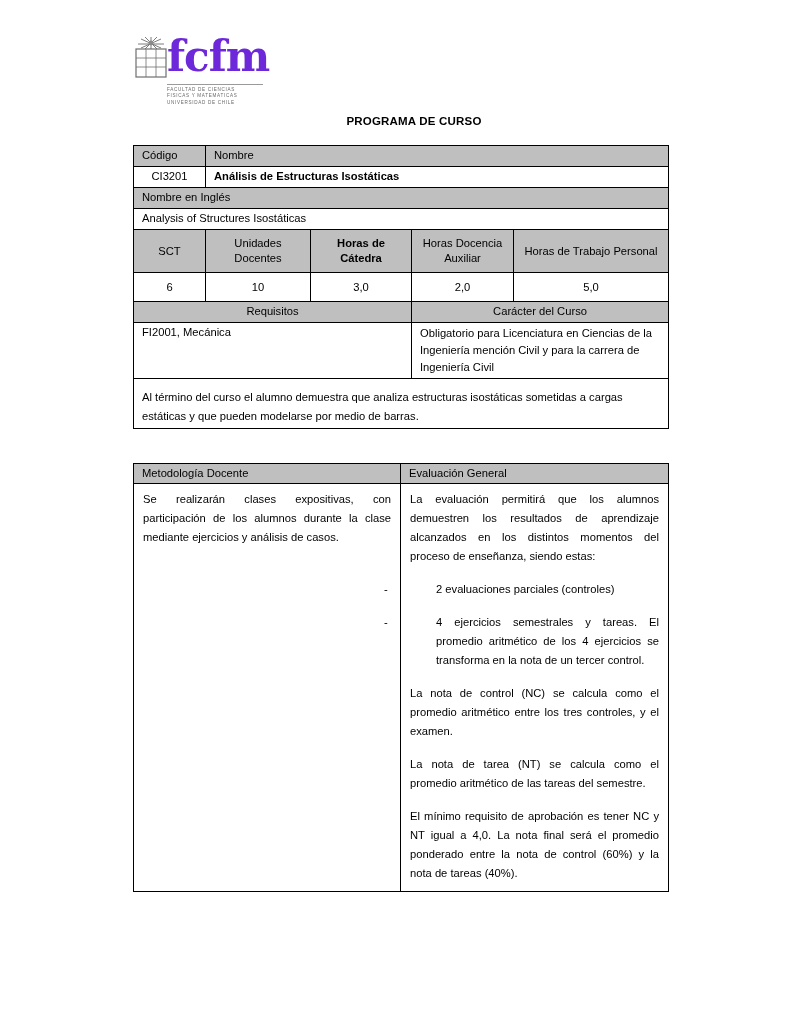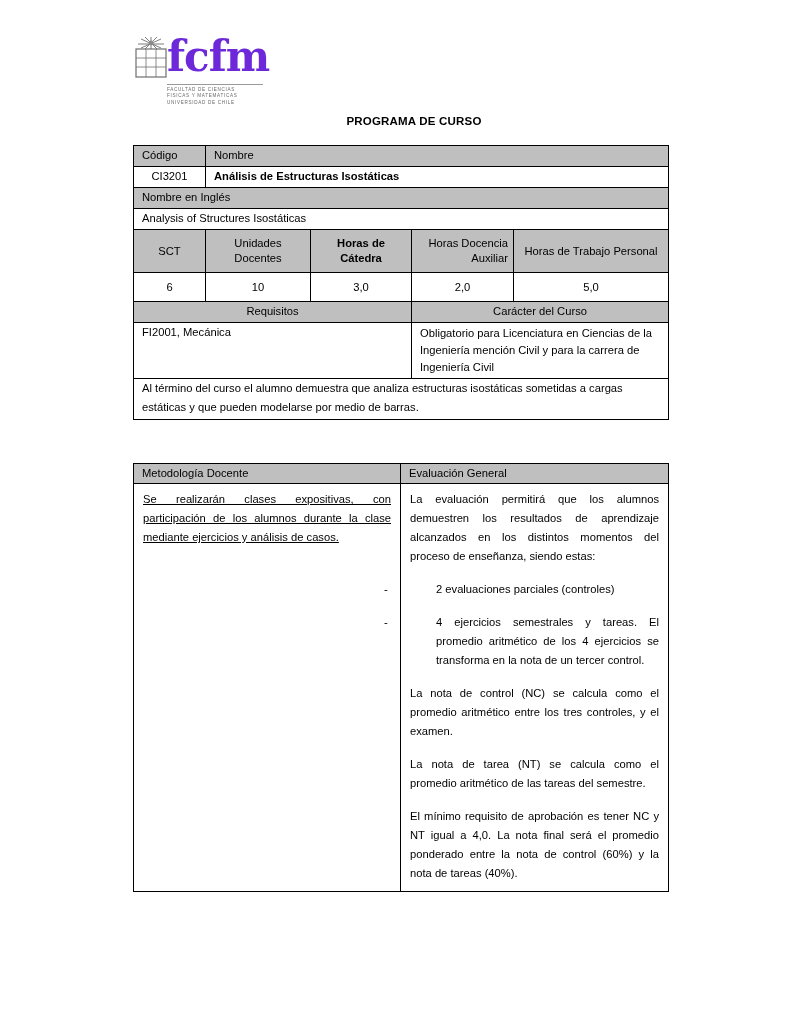--- a/index.html
+++ b/index.html
@@ -108,21 +108,21 @@
   .req-cell {
     height: 72px;
   }
   .car-cell {
     height: 72px;
     line-height: 17px;
   }
   .res-text {
     height: 52px;
     line-height: 19px;
-    padding-top: 0;
+    padding-top: 9px;
   }
 
   #table-method {
     position: absolute;
     left: 133px;
     top: 463px;
     width: 535px;
   }
   #table-method td.body {
     vertical-align: top;
@@ -204,21 +204,21 @@
       <tr>
         <td class="t-head cell-pad" colspan="6">Nombre en Inglés</td>
       </tr>
       <tr>
         <td class="cell-pad" colspan="6">Analysis of Structures Isostáticas</td>
       </tr>
       <tr>
         <td class="t-head center" style="height:38px; vertical-align:middle;">SCT</td>
         <td class="t-head center" style="vertical-align:middle;">Unidades Docentes</td>
         <td class="t-head center" style="vertical-align:middle;font-weight:bold;">Horas de Cátedra</td>
-        <td class="t-head center" style="vertical-align:middle;text-align:right;">Horas Docencia Auxiliar</td>
+        <td class="t-head center" style="vertical-align:middle;">Horas Docencia Auxiliar</td>
         <td class="t-head center" colspan="2" style="vertical-align:middle;">Horas de Trabajo Personal</td>
       </tr>
       <tr>
         <td class="center" style="height:24px; vertical-align:middle;">6</td>
         <td class="center" style="vertical-align:middle;">10</td>
         <td class="center" style="vertical-align:middle;">3,0</td>
         <td class="center" style="vertical-align:middle;">2,0</td>
         <td class="center" colspan="2" style="vertical-align:middle;">5,0</td>
       </tr>
       <tr>
@@ -239,21 +239,21 @@
     <colgroup>
       <col style="width:267px">
       <col style="width:268px">
     </colgroup>
     <tbody>
       <tr>
         <td class="t-head cell-pad">Metodología Docente</td>
         <td class="t-head cell-pad">Evaluación General</td>
       </tr>
       <tr>
-        <td class="body" style="height:390px;text-decoration:underline;">
+        <td class="body" style="height:390px;">
           <p>Se realizarán clases expositivas, con participación de los alumnos durante la clase mediante ejercicios y análisis de casos.</p>
         </td>
         <td class="body">
           <p>La evaluación permitirá que los alumnos demuestren los resultados de aprendizaje alcanzados en los distintos momentos del proceso de enseñanza, siendo estas:</p>
           <span class="bullet-row hang"><span class="bullet-dash">-</span><span>2 evaluaciones parciales (controles)</span></span>
           <span class="bullet-row hang"><span class="bullet-dash">-</span><span>4 ejercicios semestrales y tareas. El promedio aritmético de los 4 ejercicios se transforma en la nota de un tercer control.</span></span>
           <p>La nota de control (NC) se calcula como el promedio aritmético entre los tres controles, y el examen.</p>
           <p>La nota de tarea (NT) se calcula como el promedio aritmético de las tareas del semestre.</p>
           <p>El mínimo requisito de aprobación es tener NC y NT igual a 4,0. La nota final será el promedio ponderado entre la nota de control (60%) y la nota de tareas (40%).</p>
         </td>

